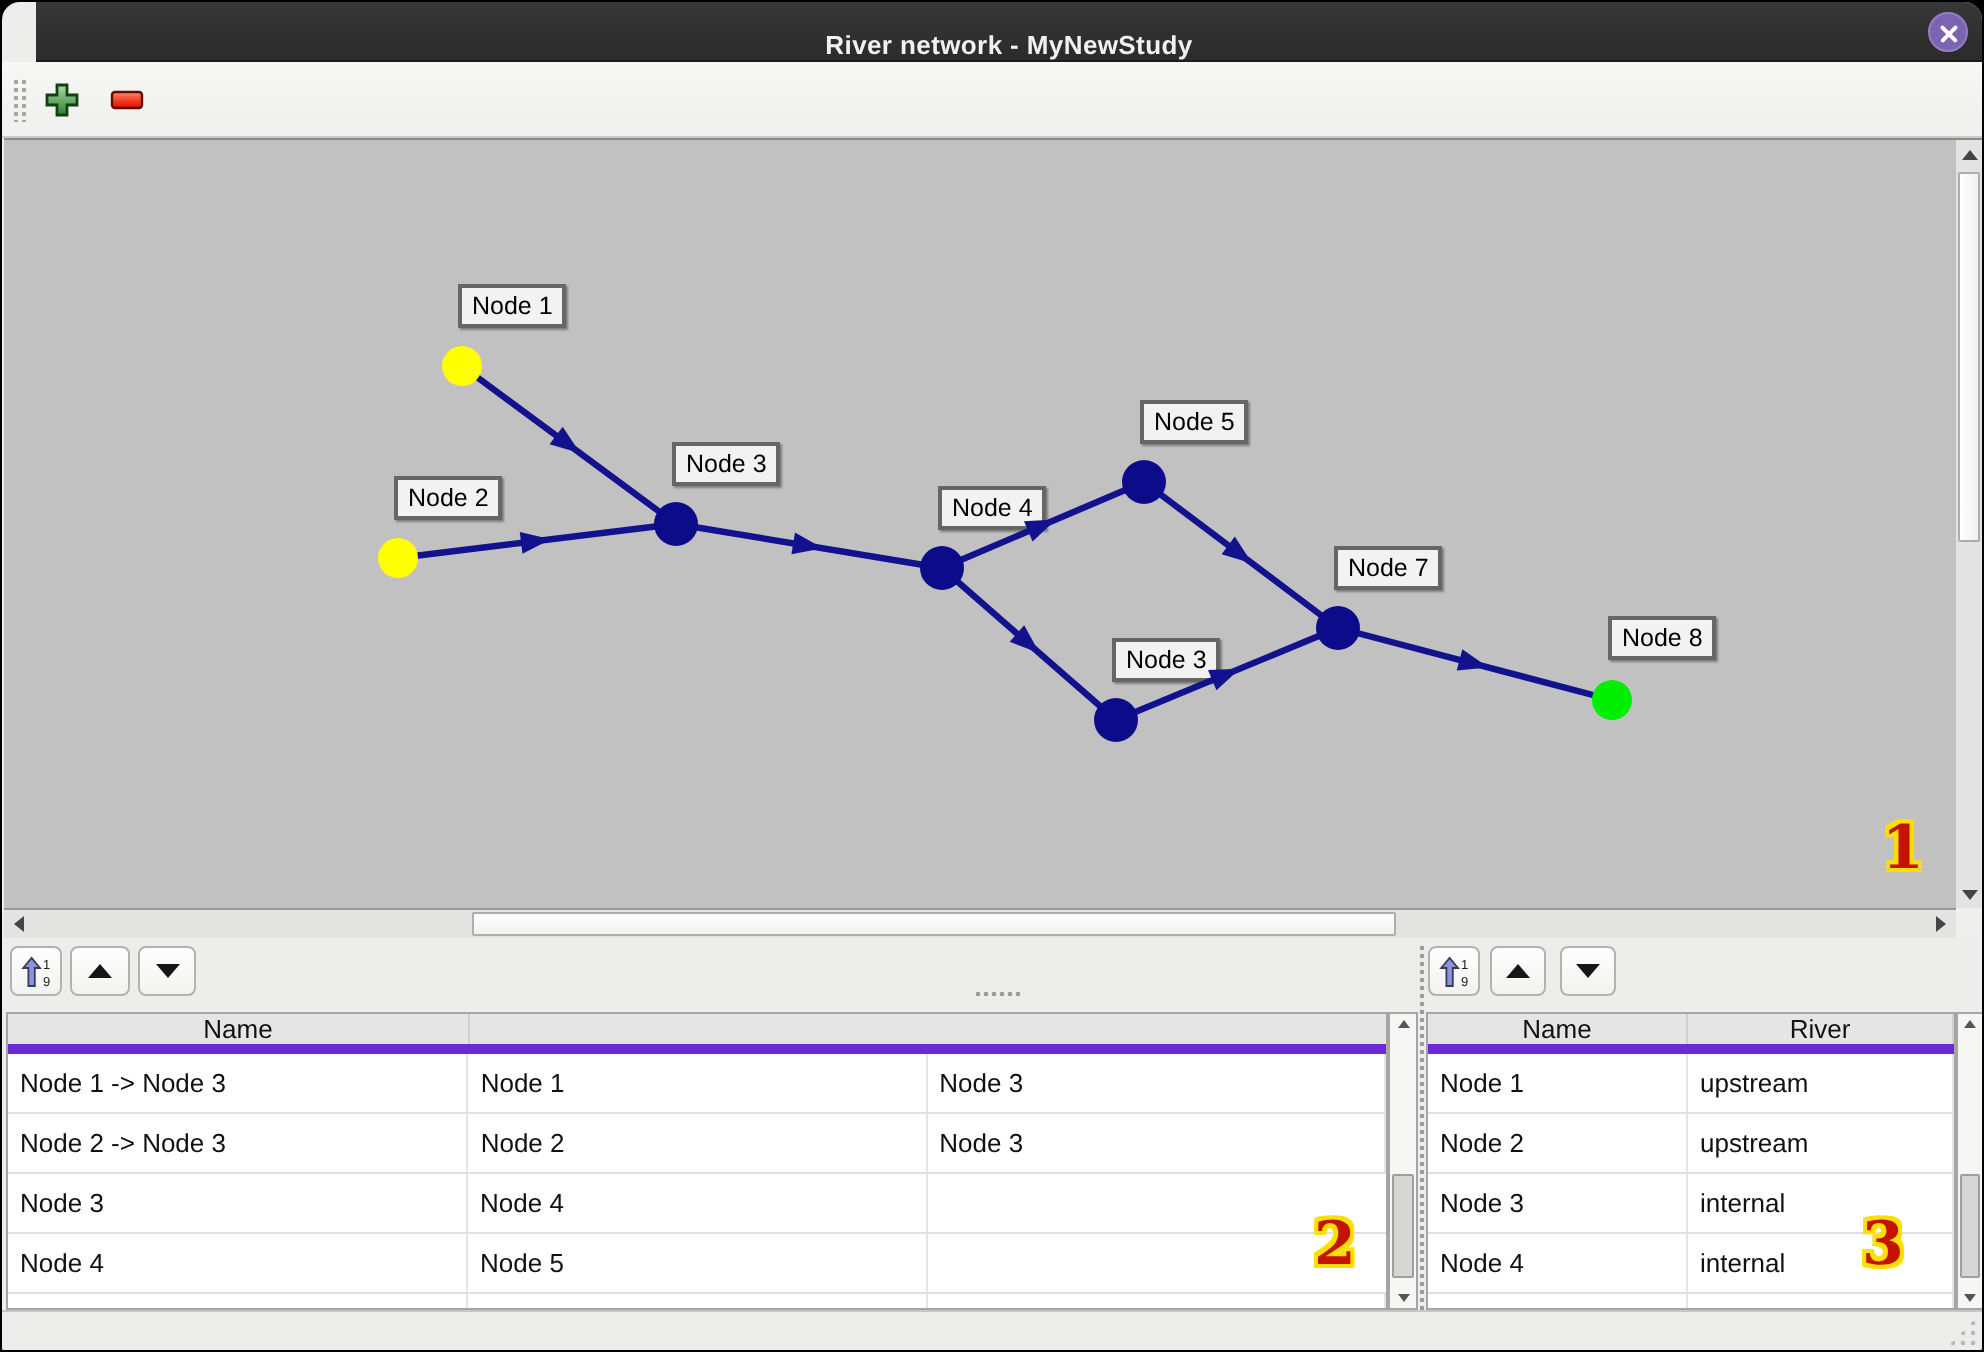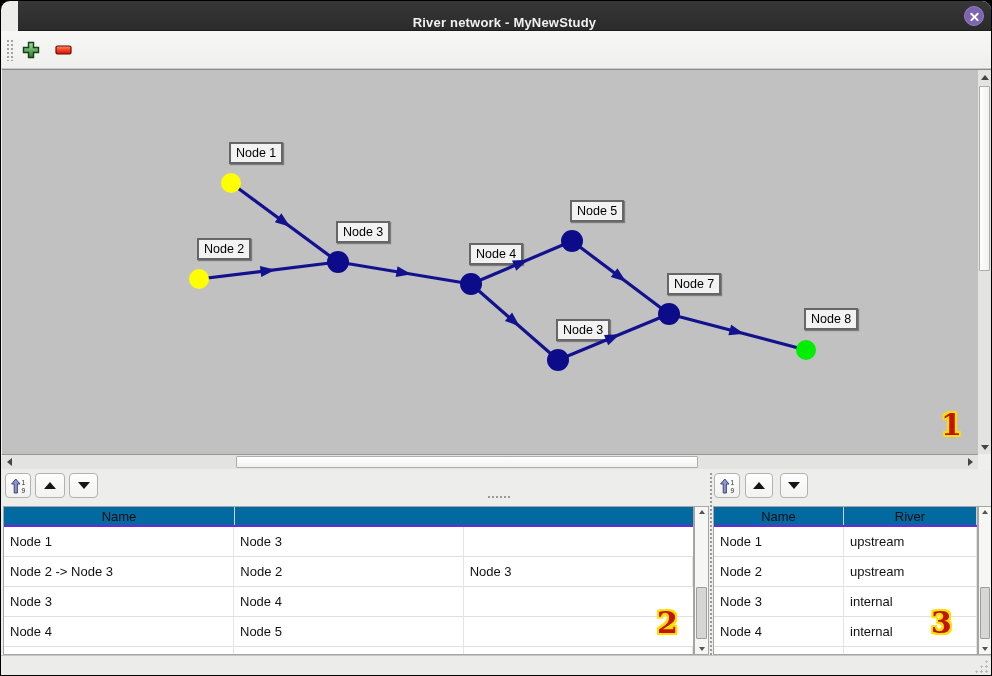--- a/index.html
+++ b/index.html
@@ -62,21 +62,21 @@
   
   .mini-btn { position:absolute; top:472px; height:25px; border:1px solid #b2b2b1; border-radius:4px;
               background:linear-gradient(#fefefe,#f2f2f0); display:flex; align-items:center; justify-content:center; }
   .tri-up-b { width:0;height:0;border-left:6px solid transparent;border-right:6px solid transparent;border-bottom:7px solid #161616; }
   .tri-dn-b { width:0;height:0;border-left:6px solid transparent;border-right:6px solid transparent;border-top:7px solid #161616; }
 
   
   .table { position:absolute; top:505px; height:149px; background:#fff; border:1px solid #a5a5a5; overflow:hidden; }
   .t-left { left:2px; width:691px; }
   .t-right { left:712px; width:265px; }
-  .thead { display:flex; height:20px; background:#0369a1; border-bottom:2px solid #6d28d9; }
+  .thead { display:flex; height:20px; background:#e5e5e5; border-bottom:5px solid #6d28d9; }
   .th { font-size:13px; color:#111; display:flex; align-items:center; justify-content:center; border-right:1px solid #cfcfcf; }
   .trow { display:flex; height:30px; background:#fff; border-bottom:1px solid #e0e0e0; }
   .tcell { font-size:13px; color:#111; display:flex; align-items:center; padding-left:6px; border-right:1px solid #e4e4e4; overflow:hidden; }
   .trow.partial { height:8px; border-bottom:none; }
   .tscroll { position:absolute; top:505px; height:149px; background:#f6f6f5; border:1px solid #a5a5a5; }
   .ts-left { left:693px; width:15px; }
   .ts-right { left:977px; width:14px; }
   .ts-up { position:absolute; top:3px; left:0; right:0; display:flex; justify-content:center; }
   .ts-down { position:absolute; bottom:3px; left:0; right:0; display:flex; justify-content:center; }
   .ts-thumb { position:absolute; left:1px; right:1px; top:80px; height:52px;
@@ -227,20 +227,21 @@
   <div class="mini-btn" style="left:779px;width:28px;">
     <div class="tri-dn-b"></div>
   </div>
 
   <div class="table t-left">
     <div class="thead">
       <div class="th" style="width:231px;">Name</div>
     </div>
     <div id="links-rows">
         <div class="trow">
+          <div class="tcell" style="width: 231px;">Node 1 -&gt; Node 3</div>
           <div class="tcell" style="width: 230px;">Node 1</div>
           <div class="tcell" style="width: 230px;">Node 3</div>
         </div>
         <div class="trow">
           <div class="tcell" style="width: 231px;">Node 2 -&gt; Node 3</div>
           <div class="tcell" style="width: 230px;">Node 2</div>
           <div class="tcell" style="width: 230px;">Node 3</div>
         </div>
         <div class="trow">
           <div class="tcell" style="width: 230px;">Node 3</div>

